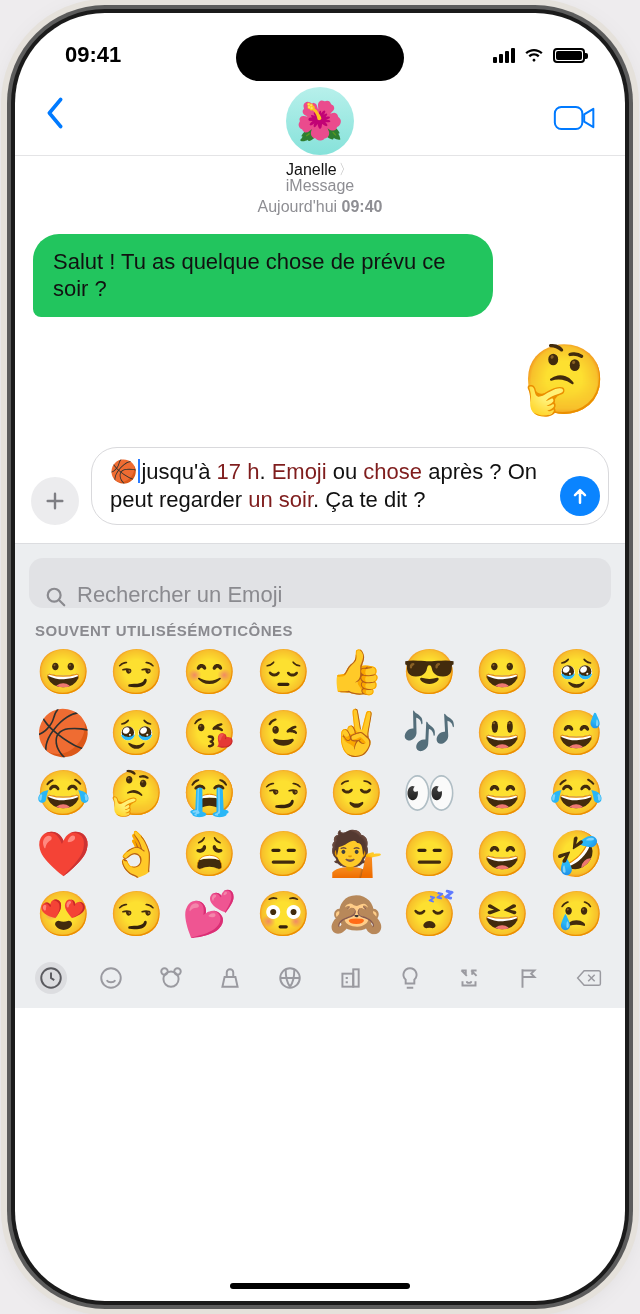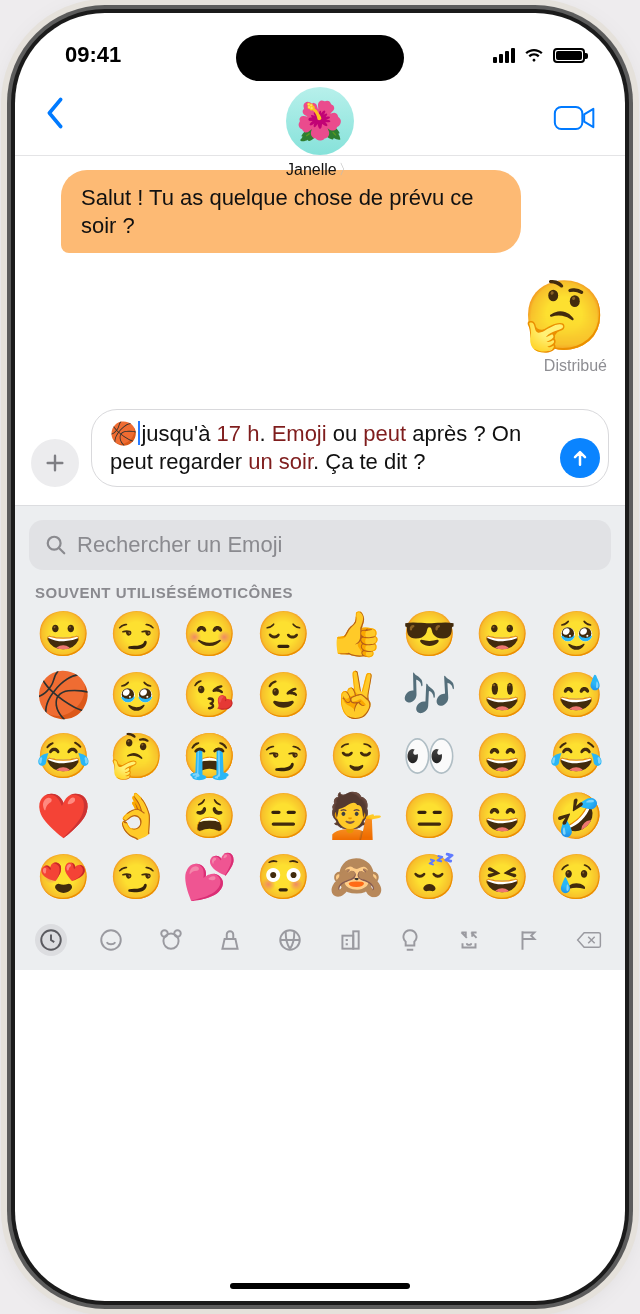--- a/index.html
+++ b/index.html
@@ -45,24 +45,23 @@
   .contact-name .chev{ color:#bbb; font-size:14px;}
   .video-btn { color:#007aff; padding-top:10px; }
   .video-btn svg{width:44px;height:30px;stroke:#007aff;stroke-width:2.2;fill:none;}
 
   .divider { height:1px; background:#e4e4e6; margin-top:12px; }
 
   .thread { padding: 14px 18px 8px 18px; }
   .meta { text-align:center; font-size:16px; color:#8e8e93; line-height:1.3; margin:6px 0 16px; }
   .meta .bold { font-weight:600; }
   .bubble-in {
-    background:#fdba74; color:#111; font-size:22px; line-height:1.25;
+    background:#22c55e; color:#111; font-size:22px; line-height:1.25;
     padding:14px 20px; border-radius:26px; border-bottom-left-radius:8px;
     max-width:460px;
-    margin-left:28px;
   }
   .sent-row { display:flex; justify-content:flex-end; margin-top:28px; }
   .emoji-msg { font-size:68px; line-height:1; }
   .delivered { text-align:right; font-size:16px; color:#8e8e93; margin-top:8px; }
 
   .composer-row { display:flex; align-items:flex-end; gap:12px; padding: 26px 16px 18px 16px; }
   .plus {
     width:48px;height:48px;border-radius:50%; background:#ececee; display:flex;align-items:center;justify-content:center; color:#7a7a7f;
   }
   .plus svg{width:22px;height:22px;stroke:#7e7e83;stroke-width:2.6;}
@@ -73,21 +72,21 @@
   .composer .hl{ color:#7f1d1d; }
   .cursor { display:inline-block; width:2px; height:24px; background:#2a7bff; vertical-align:-4px; margin:0 1px; }
   .send {
     position:absolute; right:8px; bottom:8px; width:40px;height:40px;border-radius:50%;
     background:#0a84ff; display:flex;align-items:center;justify-content:center;
   }
   .send svg{width:20px;height:20px;fill:#fff;}
 
   .keyboard { background:#eceef0; border-top:1px solid #dcdde0; padding:14px 14px 10px; }
   .search {
-    background:#e1e2e5; border-radius:14px; height:50px; display:flex; align-items:center; gap:10px;
+    background:#e1e2e5; border-radius:14px; height:50px; display:flex; align-items:flex-end; gap:10px;
     padding:0 16px; color:#8a8a8f; font-size:22px;
   }
   .search svg{width:22px;height:22px;stroke:#8a8a8f;stroke-width:2.4;fill:none;}
   .cat-labels { display:flex; justify-content:flex-start; color:#8a8a8f; font-size:15px; letter-spacing:.5px; margin:14px 6px 8px; font-weight:700;}
   .emoji-grid { display:grid; grid-template-columns:repeat(8,1fr); gap:10px 8px; padding:0 2px 6px; }
   .emoji-grid span { font-size:44px; line-height:1.15; text-align:center; }
   .cat-row { display:flex; justify-content:space-between; align-items:center; padding:16px 6px 4px; }
   .cat-row .ic { width:32px;height:32px; display:flex;align-items:center;justify-content:center; color:#9a9aa0; }
   .cat-row .ic svg{width:26px;height:26px;stroke:#9a9aa0;stroke-width:1.8;fill:none;}
   .cat-row .ic.active{ background:#dcdde0; border-radius:50%; }
@@ -142,39 +141,45 @@
       <svg viewBox="0 0 48 32">
           <rect x="2" y="4" width="30" height="24" rx="7"></rect>
           <path d="M34 12l10-6v20l-10-6z" stroke-linejoin="round"></path>
         </svg>
     </div>
   </div>
 
   <div class="divider"></div>
 
   <div class="thread">
+    <div class="meta">
+      <div>iMessage</div>
+      <div>
+        <span>Aujourd'hui</span>
+        <span class="bold">09:40</span>
+      </div>
+    </div>
     <div class="bubble-in">
       <span>Salut ! Tu as quelque chose de prévu ce soir ?</span>
     </div>
     <div class="sent-row">
       <div class="emoji-msg">
         <span>🤔</span>
       </div>
     </div>
-    <div class="delivered">Distribué</div>
   </div>
 
   <div class="composer-row">
     <div class="plus">
       <svg viewBox="0 0 24 24">
           <path d="M12 4v16M4 12h16" stroke-linecap="round"></path>
         </svg>
     </div>
     <div class="composer">
-      <span>🏀</span><span class="cursor"></span><span>jusqu'à </span><span class="hl">17 h</span><span>. </span><span class="hl">Emoji</span><span> ou </span><span class="hl">peut</span><span> après ? On peut regarder </span><span class="hl">un soir</span><span>. Ça te dit ?</span>
+      <span>🏀</span><span class="cursor"></span><span>jusqu'à </span><span class="hl">17 h</span><span>. </span><span class="hl">Emoji</span><span> ou </span><span class="hl">chose</span><span> après ? On peut regarder </span><span class="hl">un soir</span><span>. Ça te dit ?</span>
       <div class="send">
         <svg viewBox="0 0 24 24">
             <path d="M12 20V5M12 5l-6 6M12 5l6 6" stroke="#fff" stroke-width="3" fill="none" stroke-linecap="round" stroke-linejoin="round"></path>
           </svg>
       </div>
     </div>
   </div>
 
   <div class="keyboard">
     <div class="search">

